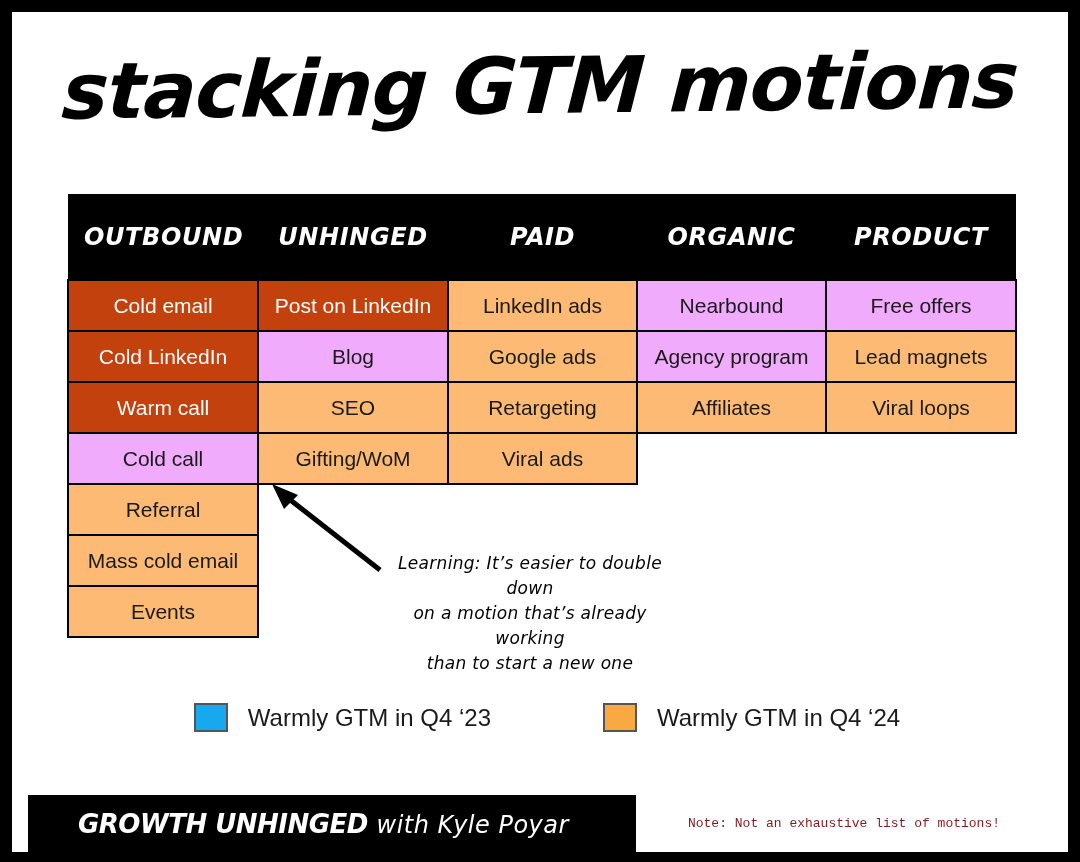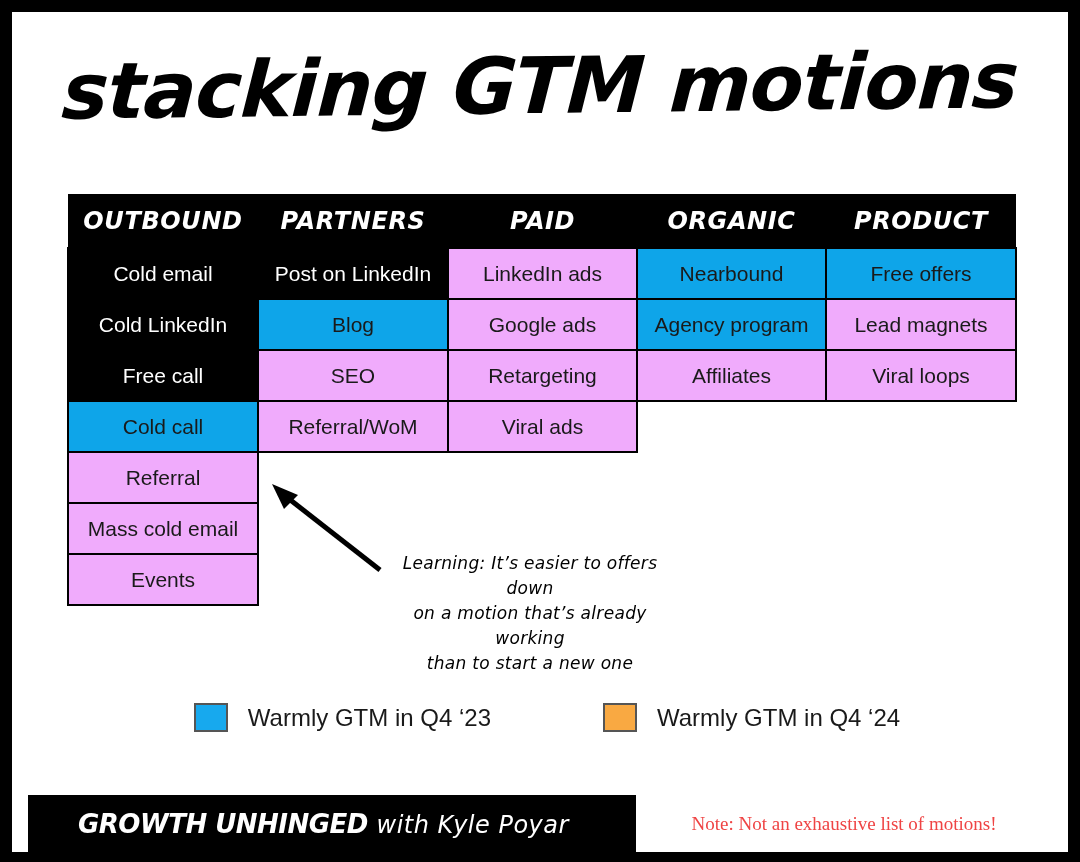--- a/index.html
+++ b/index.html
@@ -67,45 +67,45 @@
     background: #000000;
     color: #ffffff;
     height: 53px;
     font-family: "DejaVu Sans", sans-serif;
     font-size: 24px;
     font-weight: 700;
     font-style: italic;
     letter-spacing: 0.6px;
     text-align: center;
     border: none;
-    padding: 0;
+    padding: 16px;
   }
   table.grid td {
     height: 51px;
     padding: 0;
     text-align: center;
     vertical-align: middle;
     font-family: "Liberation Sans", sans-serif;
     font-size: 21px;
     font-weight: 300;
     color: #1a1a1a;
     border: 2px solid #000000;
-    background: #f0abfc;
+    background: #fdba74;
     box-sizing: border-box;
   }
   table.grid td.empty {
     border: none;
     background: transparent;
   }
   table.grid td.blue {
-    background: #000000;
+    background: #c2410c;
     color: #ffffff;
   }
   table.grid td.orange {
-    background: #0ea5e9;
+    background: #f0abfc;
     color: #1a1a1a;
   }
 
   
   #arrow {
     position: absolute;
     left: 258px;
     top: 470px;
     pointer-events: none;
   }
@@ -184,24 +184,24 @@
   }
   #footer-note {
     position: absolute;
     left: 620px;
     top: 795px;
     width: 448px;
     height: 57px;
     display: flex;
     align-items: center;
     justify-content: center;
-    font-family: Liberation Serif, serif;
-    font-size: 19px;
+    font-family: Liberation Mono, monospace;
+    font-size: 13px;
     font-weight: 300;
-    color: #ef4444;
+    color: #7f1d1d;
   }
 </style>
 </head>
 <body>
 
 <div id="canvas">
 
   <div id="frame-top"></div>
   <div id="frame-bottom"></div>
   <div id="frame-left"></div>
@@ -214,21 +214,21 @@
       <colgroup>
         <col class="c1">
           <col class="c2">
           <col class="c3">
           <col class="c4">
           <col class="c5">
       </colgroup>
       <thead>
         <tr>
           <th>OUTBOUND</th>
-          <th>PARTNERS</th>
+          <th>UNHINGED</th>
           <th>PAID</th>
           <th>ORGANIC</th>
           <th>PRODUCT</th>
         </tr>
       </thead>
       <tbody id="grid-body">
           <tr>
             <td class="blue">Cold email</td>
             <td class="blue">Post on LinkedIn</td>
             <td>LinkedIn ads</td>
@@ -236,29 +236,29 @@
             <td class="orange">Free offers</td>
           </tr>
           <tr>
             <td class="blue">Cold LinkedIn</td>
             <td class="orange">Blog</td>
             <td>Google ads</td>
             <td class="orange">Agency program</td>
             <td>Lead magnets</td>
           </tr>
           <tr>
-            <td class="blue">Free call</td>
+            <td class="blue">Warm call</td>
             <td>SEO</td>
             <td>Retargeting</td>
             <td>Affiliates</td>
             <td>Viral loops</td>
           </tr>
           <tr>
             <td class="orange">Cold call</td>
-            <td>Referral/WoM</td>
+            <td>Gifting/WoM</td>
             <td>Viral ads</td>
             <td class="empty"></td>
             <td class="empty"></td>
           </tr>
           <tr>
             <td>Referral</td>
             <td class="empty"></td>
             <td class="empty"></td>
             <td class="empty"></td>
             <td class="empty"></td>
@@ -280,21 +280,21 @@
         </tbody>
     </table>
   </div>
 
   <svg id="arrow" width="140" height="115" viewBox="0 0 140 115">
     <line x1="122" y1="100" x2="26" y2="25" stroke="#000000" stroke-width="5"></line>
     <polygon points="14,14 40,25 26,39" fill="#000000"></polygon>
   </svg>
 
   <div id="annotation">
-    <div>Learning: It’s easier to offers down</div>
+    <div>Learning: It’s easier to double down</div>
     <div>on a motion that’s already working</div>
     <div>than to start a new one</div>
   </div>
 
   <div id="legend">
     <div class="legend-item">
       <span class="legend-swatch" style="background:#17A9EE"></span>
       <span class="legend-label">Warmly GTM in Q4 ‘23</span>
     </div>
     <div class="legend-item">

